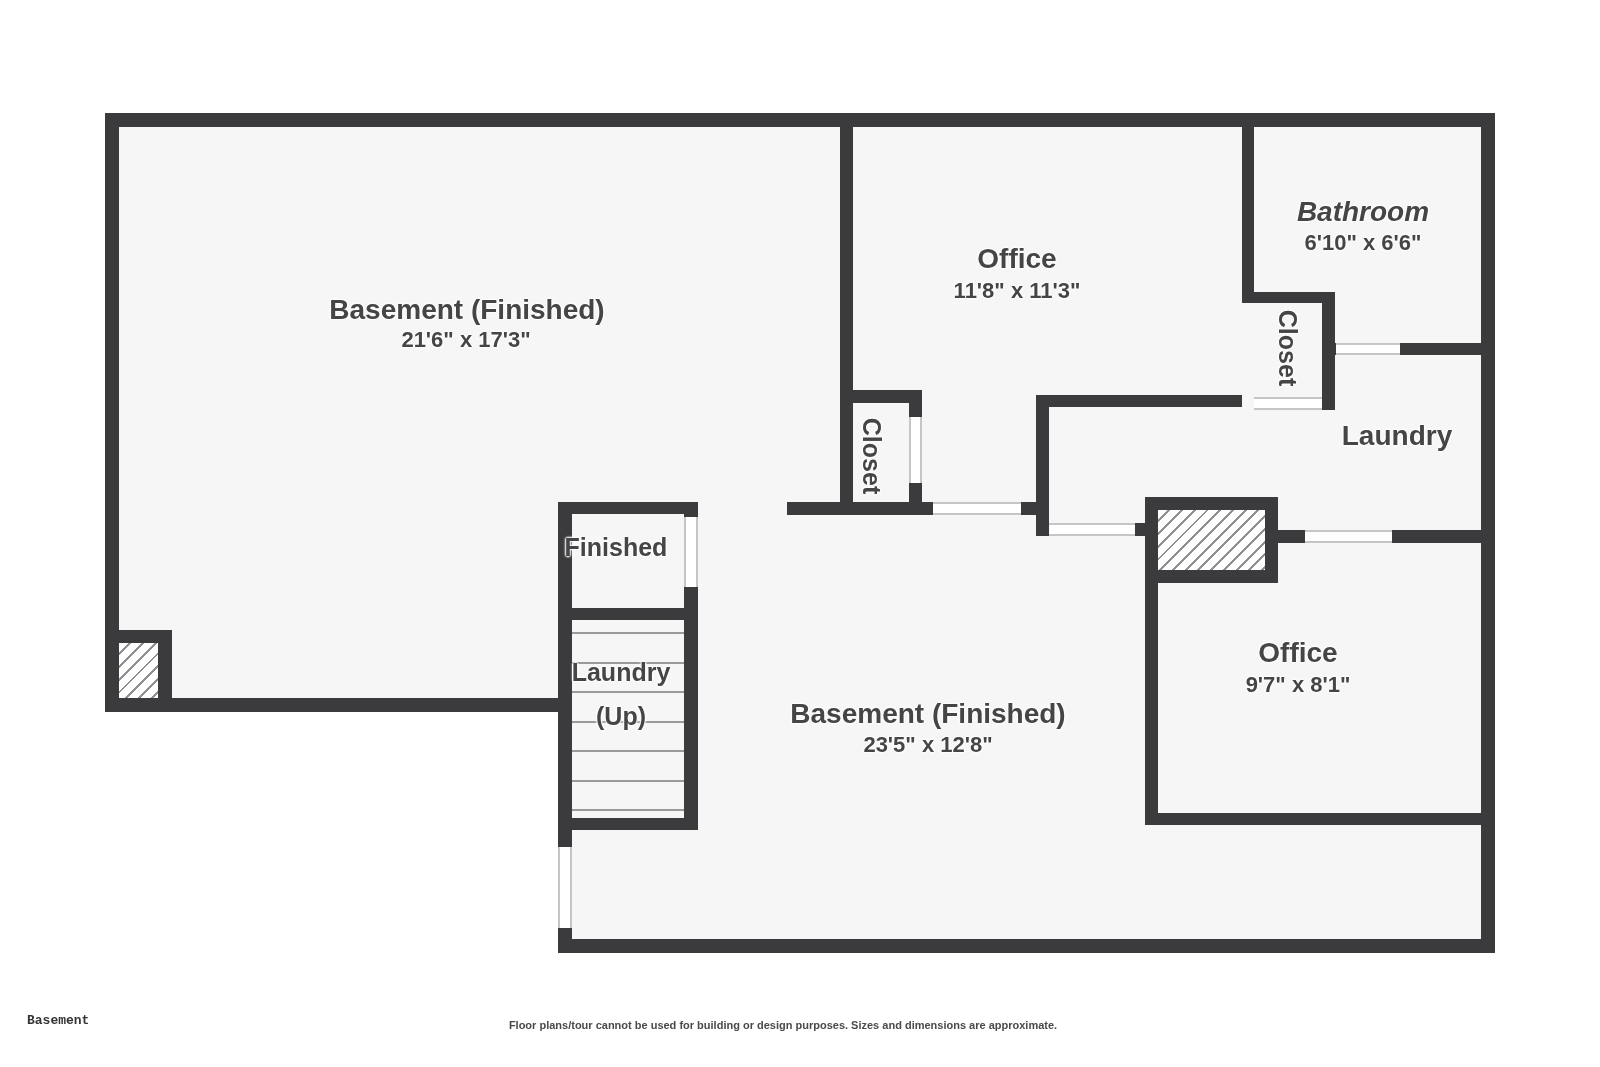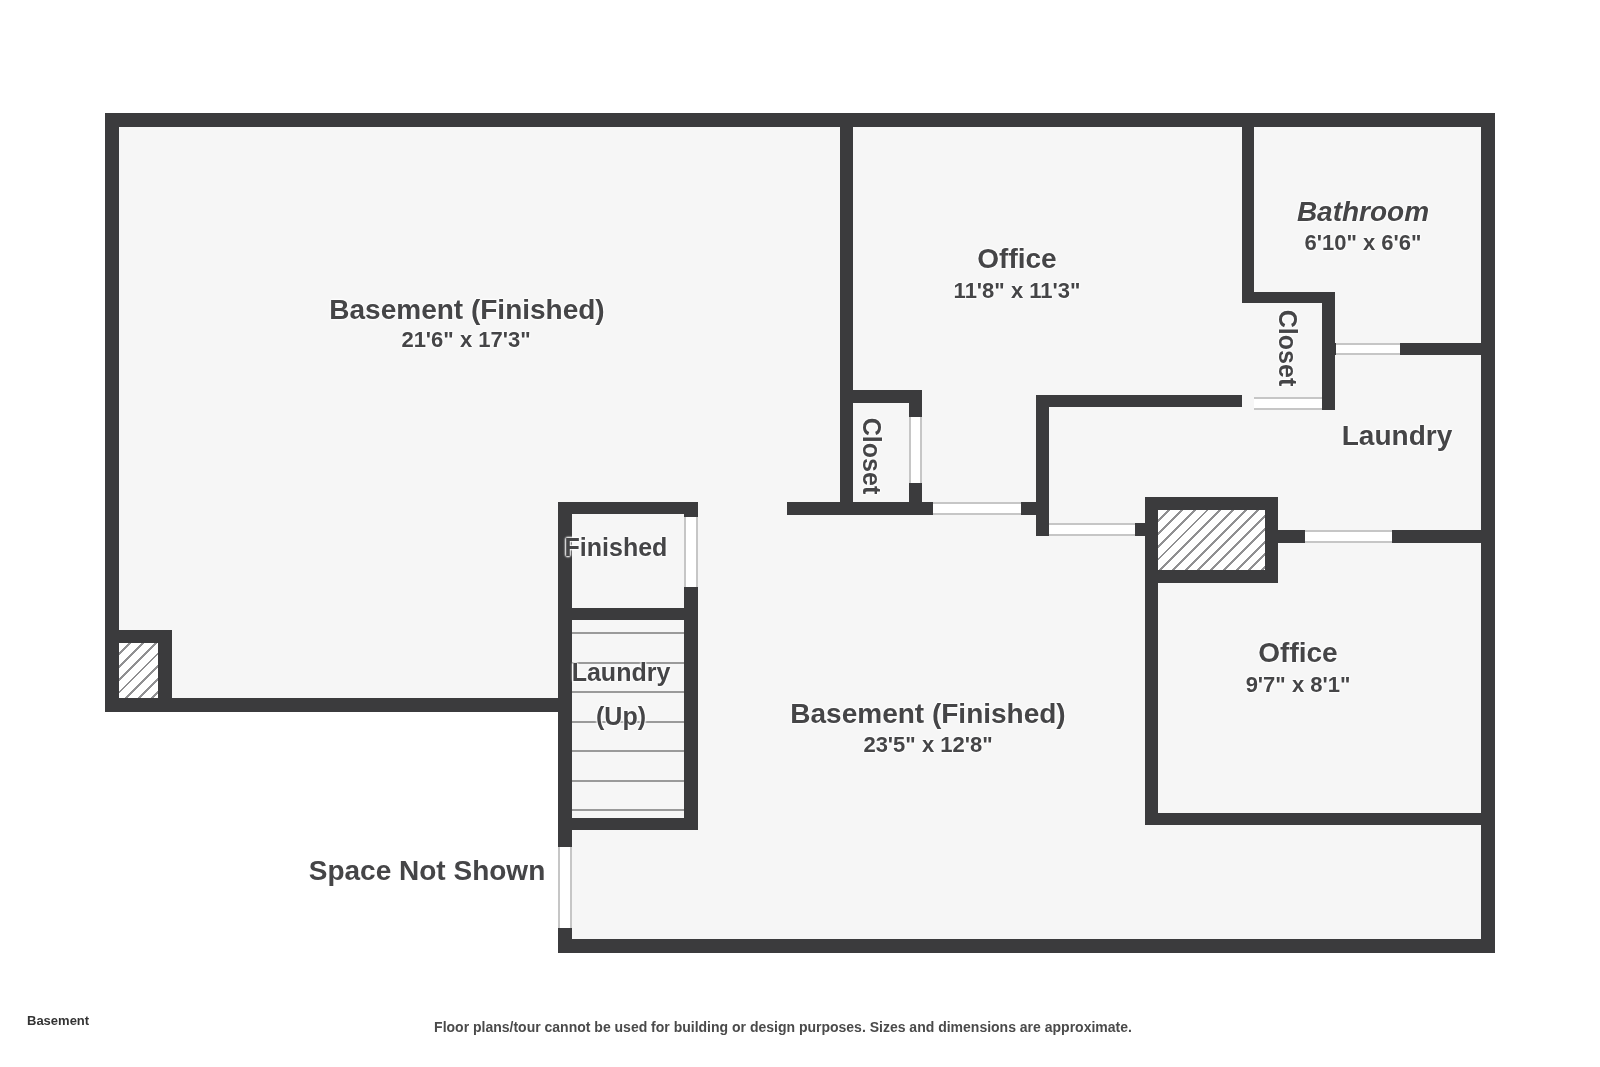--- a/index.html
+++ b/index.html
@@ -17,21 +17,21 @@
     position:absolute;transform:translate(-50%,-50%);
     font-weight:bold;color:var(--label,#454547);white-space:nowrap;text-align:center;
     text-shadow:0 1px 2px rgba(255,255,255,.95), 0 -1px 2px rgba(255,255,255,.95), 1px 0 2px rgba(255,255,255,.95), -1px 0 2px rgba(255,255,255,.95);
     line-height:1.15;
   }
   .label.rot{transform:translate(-50%,-50%) rotate(90deg);}
   .name{font-size:28px;}
   .dims{font-size:22px;}
   .small-name{font-size:25px;}
   .footer-left{position:absolute;font-weight:bold;font-size:13px;color:#333;}
-  .footer-center{position:absolute;transform:translateX(-50%);font-weight:bold;font-size:14px;color:#4a4a4a;white-space:nowrap;}
+  .footer-center{position:absolute;transform:translateX(-50%);font-weight:bold;font-size:11px;color:#4a4a4a;white-space:nowrap;}
 </style>
 </head>
 <body>
 
 <div class="canvas">
 
   <div class="floor" style="left:105px;top:113px;width:747px;height:599px;"></div>
   <div class="floor" style="left:840px;top:113px;width:655px;height:430px;"></div>
   <div class="floor" style="left:558px;top:502px;width:937px;height:451px;"></div>
 
@@ -108,18 +108,17 @@
     <span style="display:block;">Laundry</span>
     <span style="display:block;margin-top:15px;">(Up)</span>
   </div>
 
   <div class="label name" style="left:928px;top:714px;">Basement (Finished)</div>
   <div class="label dims" style="left:928px;top:745px;">23'5" x 12'8"</div>
 
   <div class="label name" style="left:1298px;top:653px;">Office</div>
   <div class="label dims" style="left:1298px;top:685px;">9'7" x 8'1"</div>
 
-  <div class="label name" style="left:427px;top:871px;">Space Not Shown</div>
 
-  <div class="footer-left" style="left:27px;top:1013px;">Basement</div>
+  <div class="footer-left" style="left:27px;top:1013px;font-family:Liberation Mono, monospace;">Basement</div>
   <div class="footer-center" style="left:783px;top:1019px;">Floor plans/tour cannot be used for building or design purposes. Sizes and dimensions are approximate.</div>
 
 </div>
 
 </body></html>

